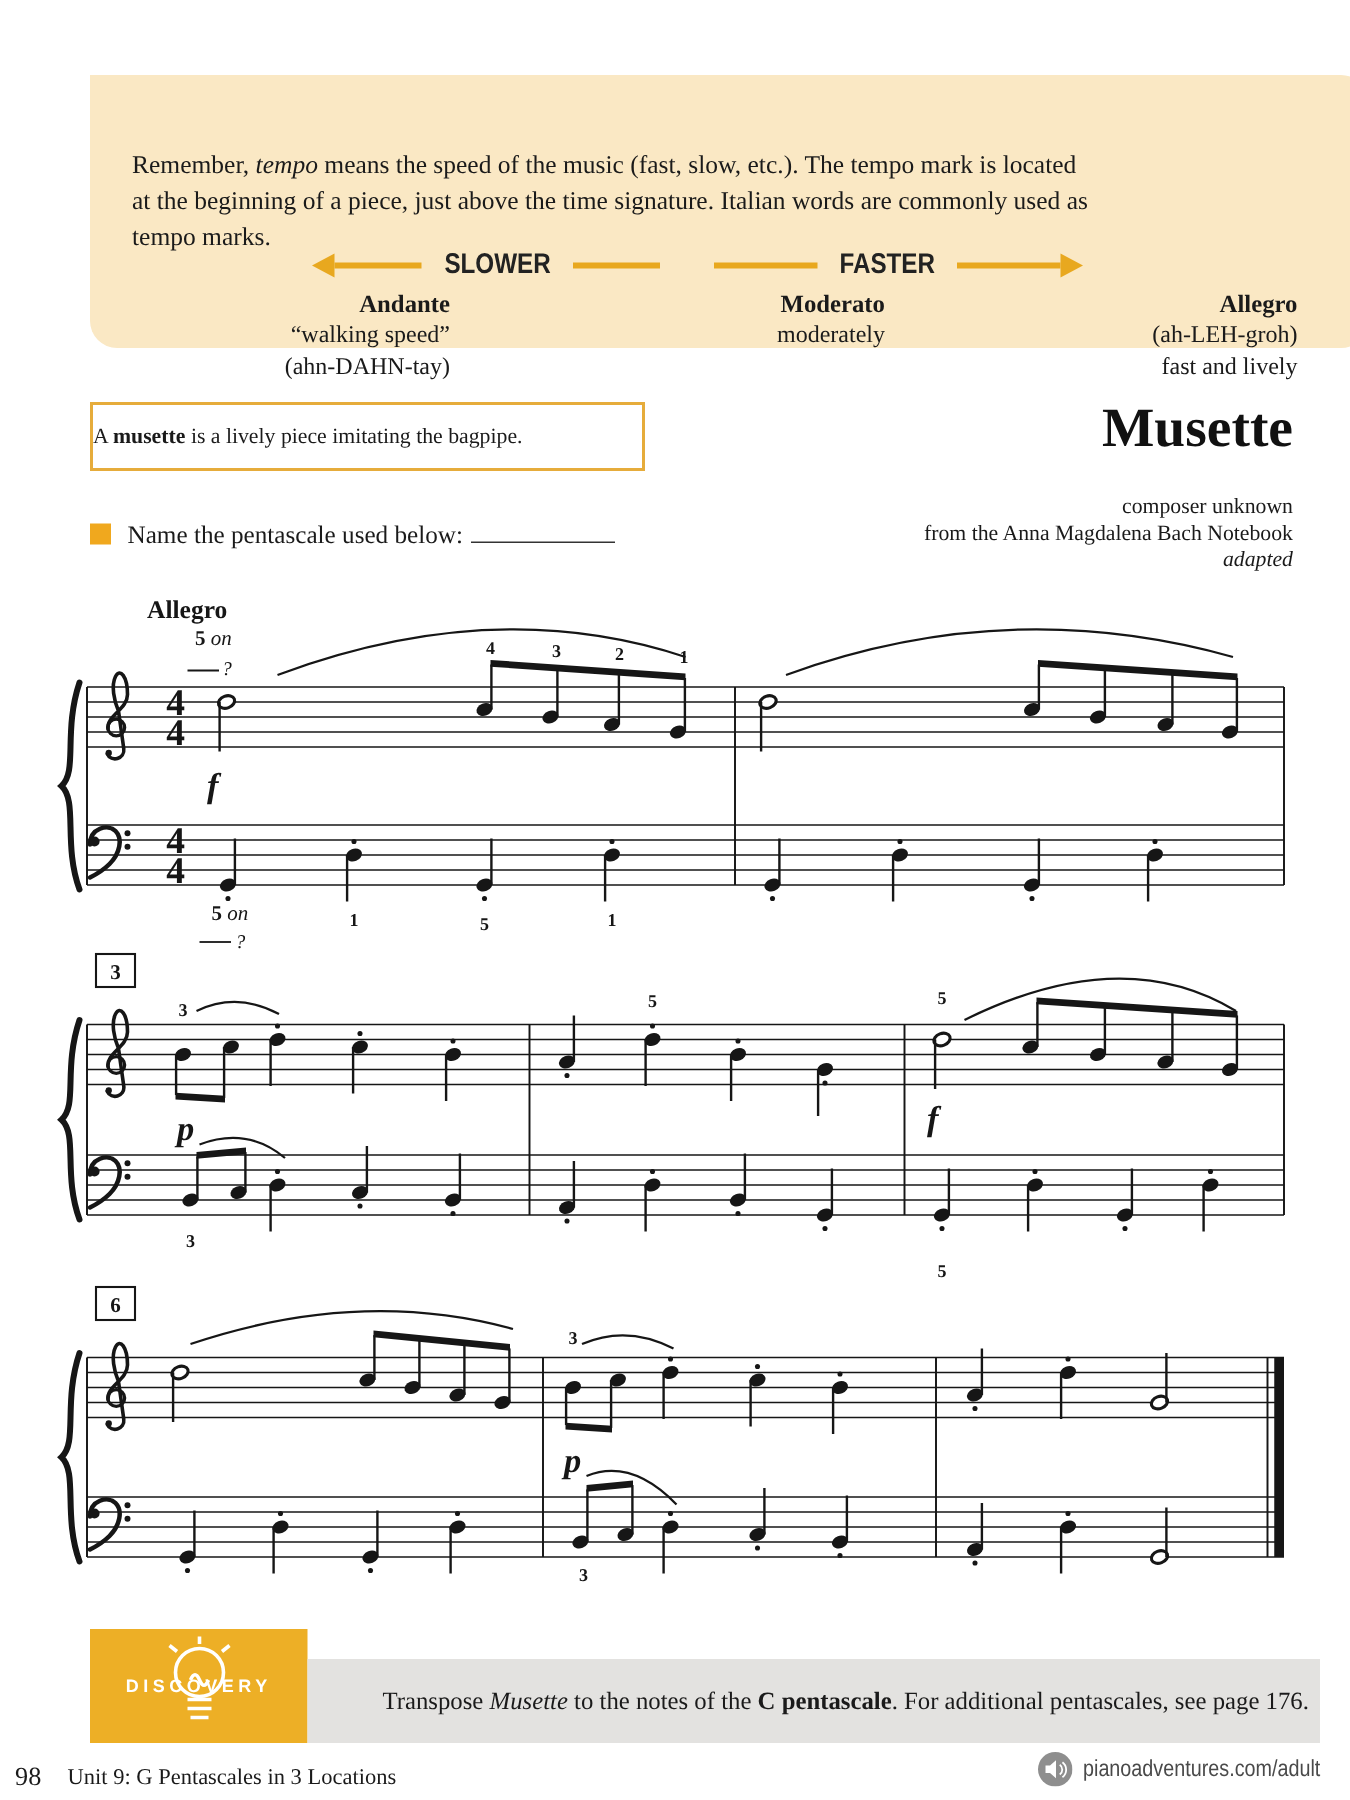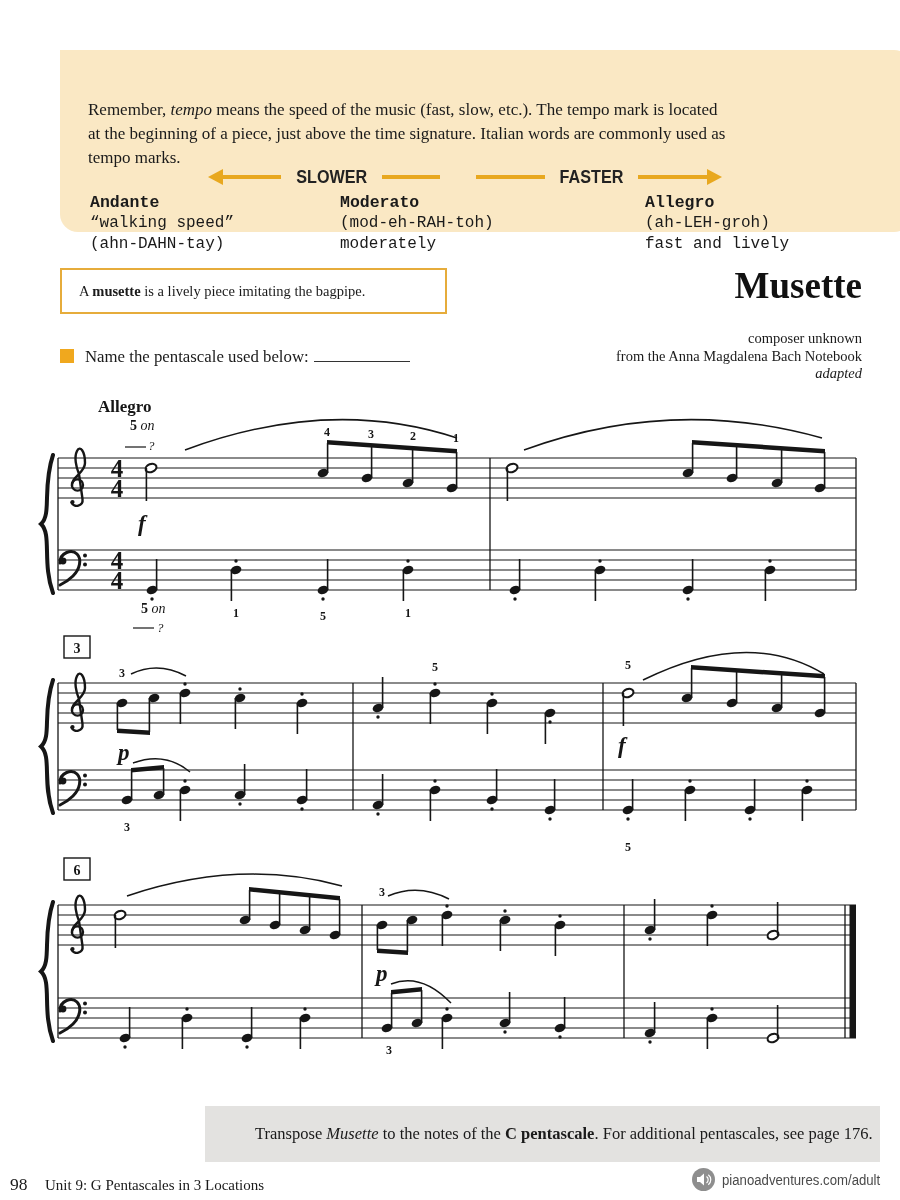--- a/index.html
+++ b/index.html
@@ -17,25 +17,25 @@
                transform:scaleX(.52);letter-spacing:0px;white-space:nowrap;}
   .panel-par{position:absolute;left:28px;top:48px;width:748px;font-size:17px;line-height:1.42;
              white-space:pre-wrap;}
   .arrow-group{position:absolute;display:flex;align-items:center;height:18px;}
   .arrow-line{flex:1;height:4.5px;background:#E8A81F;}
   .arrow-head-l{width:0;height:0;border-top:8px solid transparent;border-bottom:8px solid transparent;
                 border-right:15px solid #E8A81F;}
   .arrow-head-r{width:0;height:0;border-top:8px solid transparent;border-bottom:8px solid transparent;
                 border-left:15px solid #E8A81F;}
   .arrow-label{font-size:19px;color:#222;margin:0 9px;transform:scaleX(.85);transform-origin:50% 50%;}
-  .tempo-col{position:absolute;top:142px;text-align:left;font-size:16px;line-height:21px;font-family:Liberation Mono, monospace;}
+  .tempo-col{position:absolute;top:142px;text-align:right;font-size:16px;line-height:21px;}
   .tempo-name{font-weight:bold;font-size:16.5px;}
   
   .info-box{position:absolute;left:60px;top:268px;width:366px;height:42px;border:2px solid #E6AC3B;
-            background:#fff;display:flex;align-items:center;padding-left:17px;font-size:14.5px;}
+            background:#fff;display:flex;align-items:center;font-size:14.5px;}
   .piece-title{position:absolute;left:560px;top:264px;width:302px;text-align:right;
                font-size:37px;font-weight:bold;color:#111;}
   .credits{position:absolute;left:460px;top:330px;width:402px;text-align:right;
            font-size:14.5px;line-height:17.5px;}
   .prompt{position:absolute;left:60px;top:346px;display:flex;align-items:flex-start;font-size:16.8px;}
   .bullet{width:14px;height:14px;background:#F0A81E;margin:3px 11px 0 0;}
   .blank{display:inline-block;width:96px;border-bottom:1.6px solid #333;height:15px;margin-left:5px;}
   
   #music-svg{position:absolute;left:0;top:385px;}
   #music-svg text{font-family:"Liberation Serif",serif;}
@@ -79,21 +79,20 @@
         <div class="arrow-head-r"></div>
       </div>
 
       <div class="tempo-col" style="left:30px;width:210px;">
         <div class="tempo-name">Andante</div>
         <div>“walking speed”</div>
         <div>(ahn-DAHN-tay)</div>
       </div>
       <div class="tempo-col" style="left:280px;width:250px;">
         <div class="tempo-name">Moderato</div>
-        <div>(mod-eh-RAH-toh)</div>
         <div>moderately</div>
       </div>
       <div class="tempo-col" style="left:585px;width:220px;">
         <div class="tempo-name">Allegro</div>
         <div>(ah-LEH-groh)</div>
         <div>fast and lively</div>
       </div>
     </div>
   </div>
 
@@ -425,20 +424,35 @@
         <path d="M 388 896 Q 418 883 449 899" fill="none" stroke="#161616" stroke-width="1.5"></path>
         <path d="M 391 984 Q 421 972 451 1003" fill="none" stroke="#161616" stroke-width="1.5"></path>
         <rect x="64" y="858" width="26" height="22" fill="#fff" stroke="#161616" stroke-width="1.4"></rect>
         <text x="77" y="874.5" font-size="14" text-anchor="middle" fill="#161616"><tspan font-weight="bold">6</tspan></text>
         <text x="382" y="896" font-size="12" text-anchor="middle" fill="#161616"><tspan font-weight="bold">3</tspan></text>
         <text x="376" y="981" font-size="23" text-anchor="start" fill="#161616"><tspan font-weight="bold" font-style="italic">p</tspan></text>
         <text x="389" y="1054" font-size="12" text-anchor="middle" fill="#161616"><tspan font-weight="bold">3</tspan></text>
       </g>
     </svg>
 
+  <div class="disc-box">
+    <svg width="145" height="76">
+      <g stroke="#fff" stroke-width="2.4" fill="none">
+        <circle cx="73" cy="29" r="16"></circle>
+        <path d="M67 34 q3 -7 6 0 q3 7 6 0"></path>
+        <line x1="73" y1="5" x2="73" y2="10"></line>
+        <line x1="53" y1="11" x2="58" y2="15"></line>
+        <line x1="93" y1="11" x2="88" y2="15"></line>
+        <line x1="65" y1="47" x2="81" y2="47"></line>
+        <line x1="65" y1="53" x2="81" y2="53"></line>
+        <line x1="67" y1="59" x2="79" y2="59"></line>
+      </g>
+    </svg>
+    <div class="disc-label">DISCOVERY</div>
+  </div>
   <div class="disc-bar">
     <span><span>Transpose </span><span style="font-style: italic;">Musette</span><span> to the notes of the </span><span style="font-weight: bold;">C pentascale</span><span>. For additional pentascales, see page 176.</span></span>
   </div>
 
   <div class="page-num">98</div>
   <div class="unit">Unit 9: G Pentascales in 3 Locations</div>
   <div class="site">
     <svg width="23" height="23">
       <circle cx="11.5" cy="11.5" r="11.5" fill="#8E8E8E"></circle>
       <path d="M5 9 h3 l4 -3.5 v12 l-4 -3.5 h-3 z" fill="#fff"></path>

